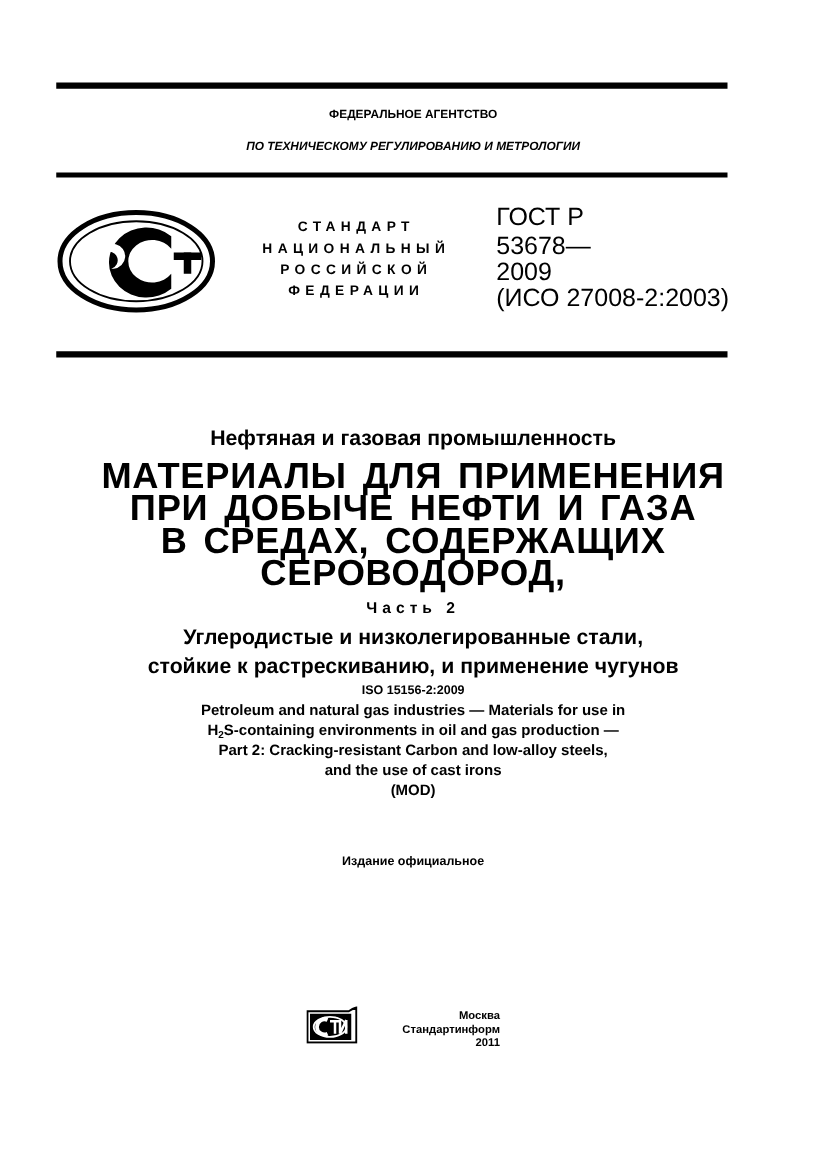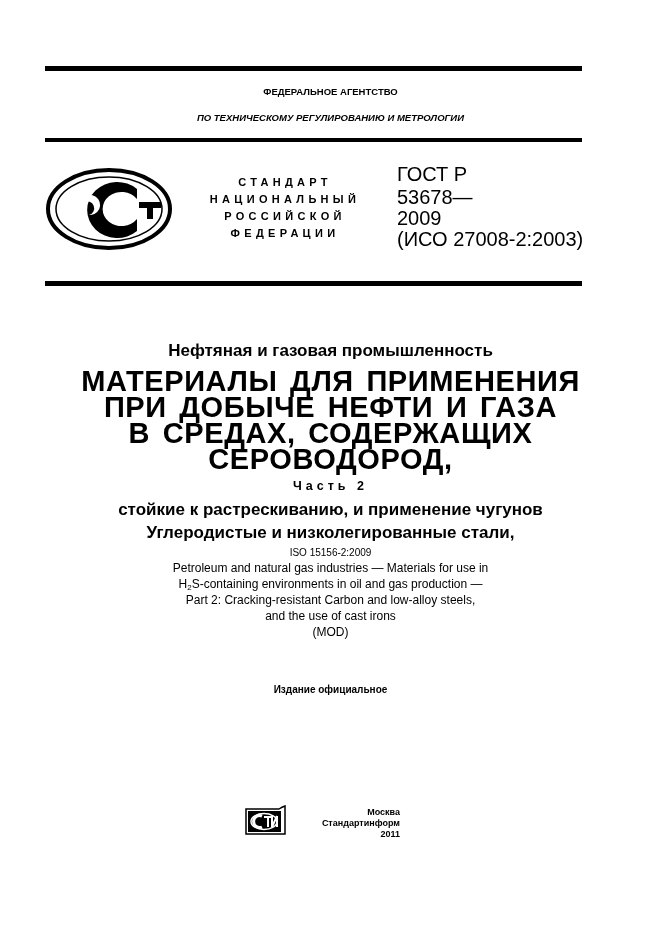--- a/index.html
+++ b/index.html
@@ -12,21 +12,21 @@
   .natstd { left:195px; width:180px; text-align:center; font-weight:bold;
             font-size:11px; letter-spacing:4.3px; line-height:17px; }
   .gost { left:397px; font-weight:normal; line-height:20px; }
   .gost .big { font-size:20px; }
   .gost .mid { font-size:20px; }
   .title-block { left:40px; width:581px; text-align:center; font-weight:bold; }
   .industry { font-size:17px; line-height:22px; }
   .main-title { font-size:29px; line-height:26px; letter-spacing:0.6px; word-spacing:4px; }
   .part { font-size:12.5px; letter-spacing:4px; line-height:24px; margin-top:2px; }
   .subtitle { font-size:17px; line-height:23px; }
-  .iso-block { left:80px; width:501px; text-align:center; font-weight:normal; }
+  .iso-block { left:80px; width:501px; text-align:center; font-weight:bold; }
   .iso-code { font-size:10px; line-height:14px; }
   .iso-text { font-size:12px; line-height:16px; }
   .iso-text sub { font-size:8px; vertical-align:-2px; line-height:0; }
   .edition { left:0; width:661px; font-size:10px; }
   .pub { left:300px; width:100px; text-align:right; font-weight:bold; font-size:9px; line-height:11px; }
 </style>
 </head>
 <body>
 
 <div class="rule" style="top:66px;height:5px;"></div>
@@ -63,22 +63,22 @@
   <div class="mid" style="line-height:21px;">2009</div>
   <div class="mid" style="line-height:21px;">(ИСО 27008-2:2003)</div>
 </div>
 
 <div class="abs title-block" style="top:340px;">
   <div class="industry">Нефтяная и газовая промышленность</div>
   <div class="main-title" style="margin-top:6px;">МАТЕРИАЛЫ ДЛЯ ПРИМЕНЕНИЯ</div>
   <div class="main-title">ПРИ ДОБЫЧЕ НЕФТИ И ГАЗА</div>
   <div class="main-title">В СРЕДАХ, СОДЕРЖАЩИХ СЕРОВОДОРОД,</div>
   <div class="part">Часть 2</div>
+  <div class="subtitle">Углеродистые и низколегированные стали,</div>
   <div class="subtitle">стойкие к растрескиванию, и применение чугунов</div>
-  <div class="subtitle">Углеродистые и низколегированные стали,</div>
 </div>
 
 <div class="abs iso-block" style="top:546px;">
   <div class="iso-code">ISO 15156-2:2009</div>
   <div class="iso-text">Petroleum and natural gas industries — Materials for use in</div>
   <div class="iso-text"><span>H</span><sub>2</sub><span>S-containing environments in oil and gas production —</span></div>
   <div class="iso-text">Part 2:  Cracking-resistant Carbon and low-alloy steels,</div>
   <div class="iso-text">and the use of cast irons</div>
   <div class="iso-text">(MOD)</div>
 </div>

